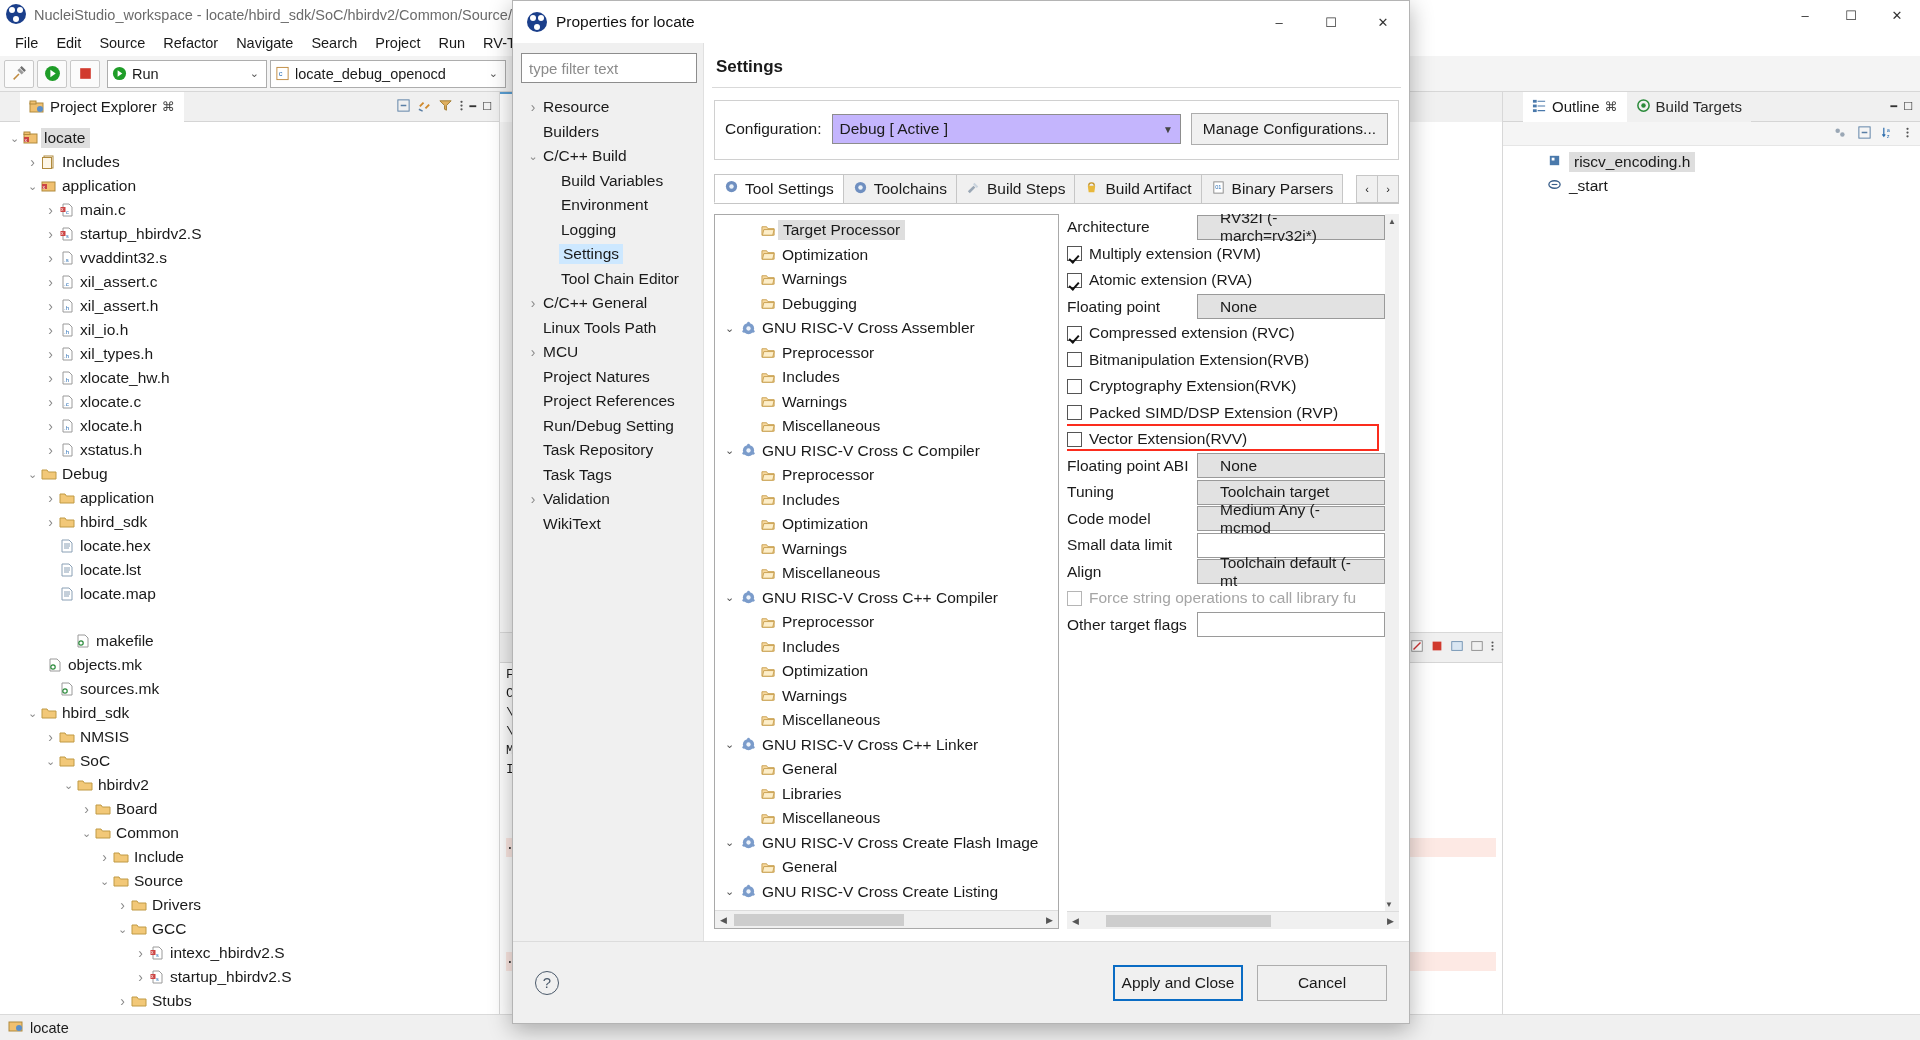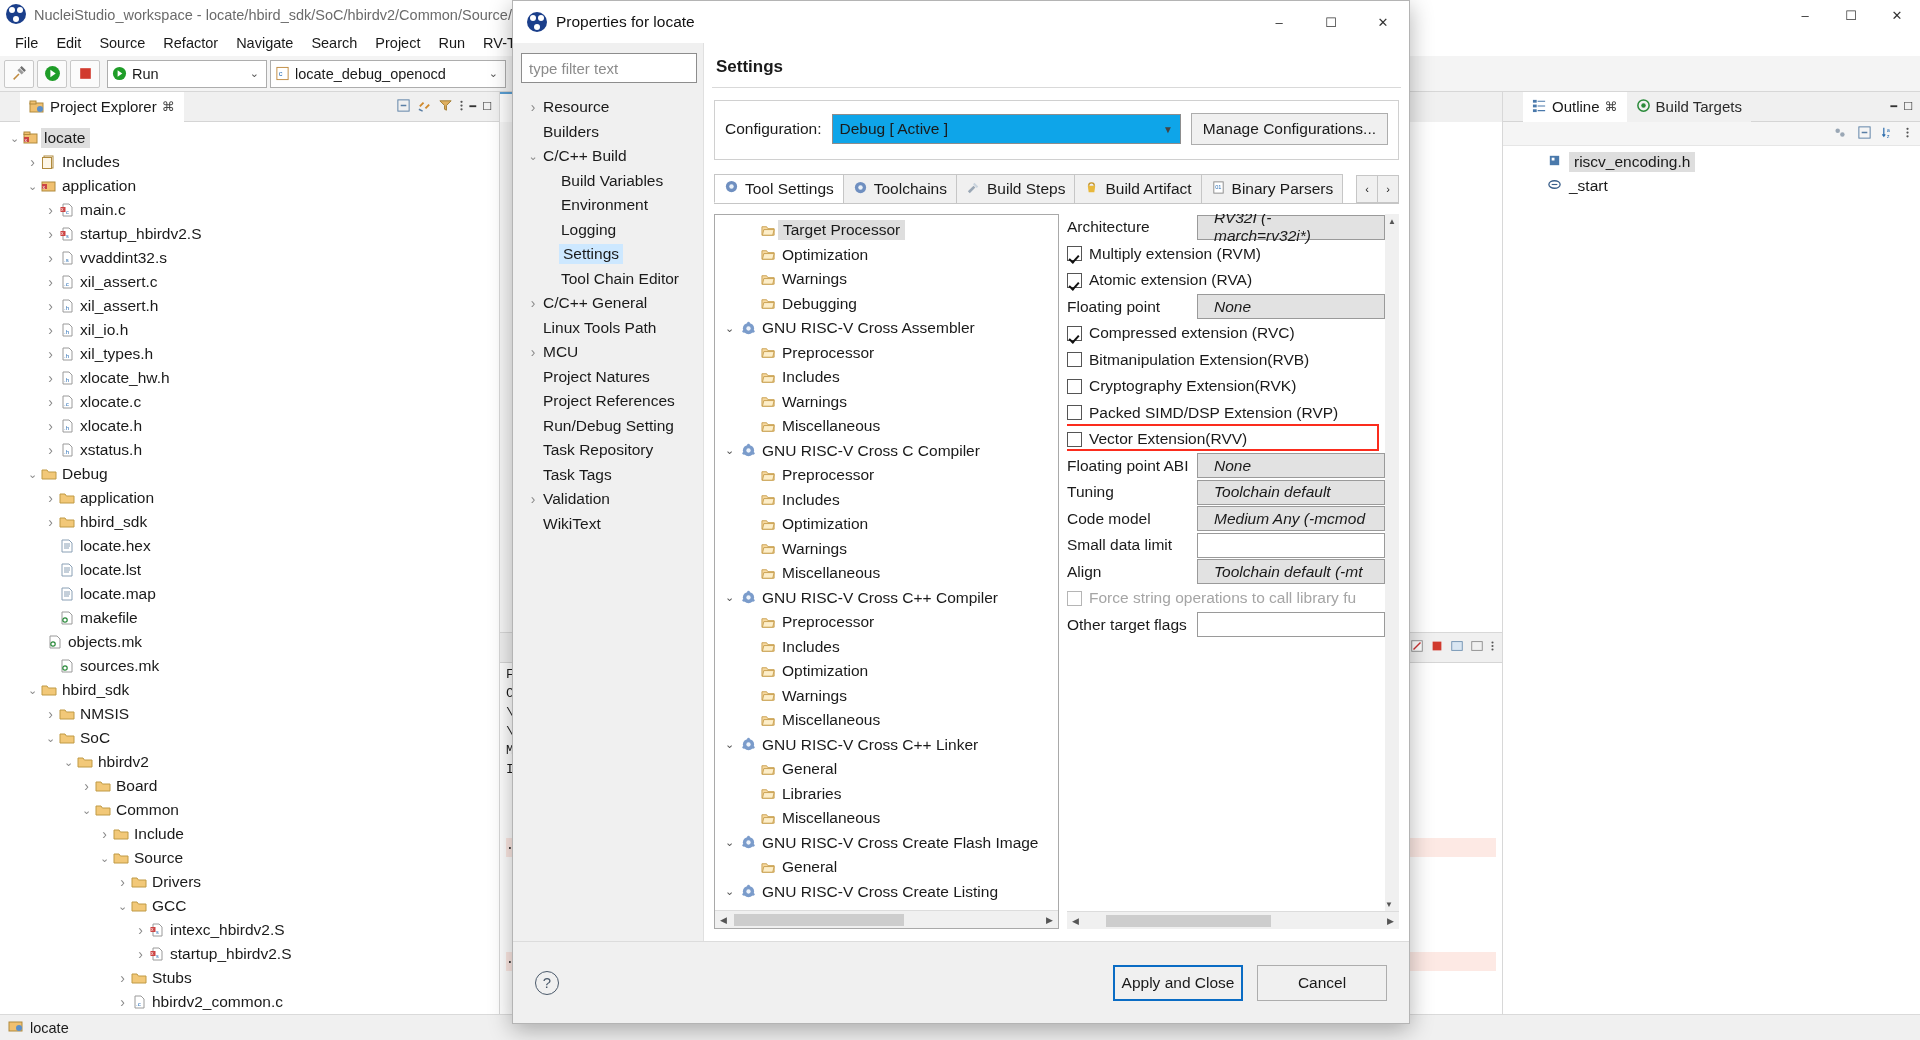--- a/index.html
+++ b/index.html
@@ -93,21 +93,21 @@
   .lrow { height:24.5px; display:flex; align-items:center; font-size:15.5px; white-space:nowrap;}
   .lrow .arr { width:16px; flex:0 0 16px; text-align:center; color:#8a8a8a; font-size:11px;}
   .lrow .ltxt { padding-left:2px;}
   .lrow.sel .ltxt { background:#cde8ff; padding:1px 4px;}
 
   .dlg-right { flex:1; background:#fff; display:flex; flex-direction:column; border-left:1px solid #e0e0e0;}
   .sect-title { font-size:17px; font-weight:bold; padding:14px 0 10px 12px; }
   .sect-rule { height:1px; background:#d9d9d9; margin:0 8px; }
   .cfg-box { margin:12px 10px 0 10px; border:1px solid #d0d0d0; padding:12px 10px 14px 10px; display:flex; align-items:center; gap:10px; }
   .cfg-label { font-size:15.5px; }
-  .cfg-select { flex:1; height:30px; border:1px solid #8d8d8d; background:#0ea5e9; display:flex; align-items:center; padding:0 7px; font-size:15.5px; position:relative;}
+  .cfg-select { flex:1; height:30px; border:1px solid #8d8d8d; background:#c4b5fd; display:flex; align-items:center; padding:0 7px; font-size:15.5px; position:relative;}
   .cfg-select .cv { margin-left:auto; font-size:10px; color:#444;}
   .cfg-btn { height:32px; border:1px solid #adadad; background:#f0f0f0; padding:0 11px; display:flex; align-items:center; font-size:15.5px;}
 
   .tabstrip { display:flex; align-items:flex-end; margin:14px 10px 0 10px; height:30px; border-bottom:1px solid #c6c6c6;}
   .ttab { height:29px; display:flex; align-items:center; gap:6px; padding:0 9px; font-size:15.5px; background:#f0f0f0; border:1px solid #c6c6c6; border-bottom:none; margin-right:-1px;}
   .ttab.active { background:#fff; border-bottom:1px solid #fff; font-weight:normal;}
   .tnav { margin-left:auto; display:flex; }
   .tnav div { width:22px; height:28px; border:1px solid #c6c6c6; background:#f0f0f0; display:flex; align-items:center; justify-content:center; font-size:11px; margin-left:-1px;}
 
   .twopane { flex:1; display:flex; margin:10px 10px 0 10px; gap:0; overflow:hidden;}
@@ -120,21 +120,21 @@
   .strow.sel .stxt { background:#dedede; padding:1px 5px;}
 
   .hscroll { position:absolute; bottom:0; left:0; right:0; height:18px; background:#f0f0f0; border-top:1px solid #dcdcdc; display:flex; align-items:center;}
   .hscroll .arrowbtn { width:17px; height:17px; display:flex; align-items:center; justify-content:center; font-size:9px; color:#555;}
   .hscroll .thumb { height:12px; background:#cdcdcd; margin-left:2px;}
 
   .tpright { flex:1; position:relative; overflow:hidden; margin-left:8px; }
   .frm { position:absolute; top:0; left:0; right:14px; bottom:18px; overflow:hidden;}
   .frow { display:flex; align-items:center; height:26.5px; }
   .flabel { width:130px; flex:0 0 130px; font-size:15.5px;}
-  .fvalue { flex:1; height:25px; border:1px solid #9a9a9a; background:#e2e2e2; display:flex; align-items:center; padding:0 16px; font-size:15.5px;font-style:italic;}
+  .fvalue { flex:1; height:25px; border:1px solid #9a9a9a; background:#e2e2e2; display:flex; align-items:center; padding:0 22px; font-size:15.5px;}
   .fvalue.empty { background:#fff;}
   .fcheck { display:flex; align-items:center; height:26.5px; gap:7px; font-size:15.5px;}
   .cbox { width:15px; height:15px; border:1px solid #555; background:#fff; flex:0 0 15px; position:relative; }
   .cbox.checked::after { content:""; position:absolute; left:3px; top:6px; width:4px; height:8px; border:solid #111; border-width:0 2px 2px 0; transform:rotate(42deg);}
   .fcheck.disabled { color:#a5a5a5;}
   .fcheck.disabled .cbox { border-color:#b5b5b5;}
   .hl-box { position:absolute; border:2px solid #fb2c1d; }
 
   .vscroll { position:absolute; right:0; top:0; bottom:18px; width:14px; background:#f0f0f0;}
   .vscroll .vbtn { height:14px; display:flex; align-items:center; justify-content:center; font-size:8px; color:#555;}
@@ -500,21 +500,21 @@
           <div class="trow" style="padding-left: 44px;">
             <span class="arrow"></span>
             <span class="ico">
               <svg width="16" height="16" viewBox="0 0 16 16">
                 <path d="M3 2h7l3 3v9H3z" fill="#fff" stroke="#8aa0b5"></path>
                 <path d="M5 6h6M5 8h6M5 10h5" stroke="#8aa0b5"></path>
               </svg>
             </span>
             <span class="lbl">locate.map</span>
           </div>
-          <div class="trow" style="padding-left: 44px;">
+          <div class="trow" style="padding-left: 60px; margin-top: 23px;">
             <span class="arrow"></span>
             <span class="ico">
               <svg width="16" height="16" viewBox="0 0 16 16">
                 <path d="M3 2h7l3 3v9H3z" fill="#fff" stroke="#9a9a9a"></path>
                 <circle cx="6" cy="10" r="2.2" fill="none" stroke="#2a8a3a" stroke-width="1.2"></circle>
               </svg>
             </span>
             <span class="lbl">makefile</span>
           </div>
           <div class="trow" style="padding-left: 32px;">
@@ -1384,21 +1384,21 @@
                     <span>Vector Extension(RVV)</span>
                   </div>
                   <div class="hl-box" style="left: -4px; top: -2px; width: 316px; height: 27px; border-color: rgb(251, 44, 29); pointer-events: none;"></div>
                 </div>
                 <div class="frow">
                   <div class="flabel">Floating point ABI</div>
                   <div class="fvalue">None</div>
                 </div>
                 <div class="frow">
                   <div class="flabel">Tuning</div>
-                  <div class="fvalue">Toolchain default</div>
+                  <div class="fvalue">Toolchain target</div>
                 </div>
                 <div class="frow">
                   <div class="flabel">Code model</div>
                   <div class="fvalue">Medium Any (-mcmod</div>
                 </div>
                 <div class="frow">
                   <div class="flabel">Small data limit</div>
                   <div class="fvalue empty"></div>
                 </div>
                 <div class="frow">

